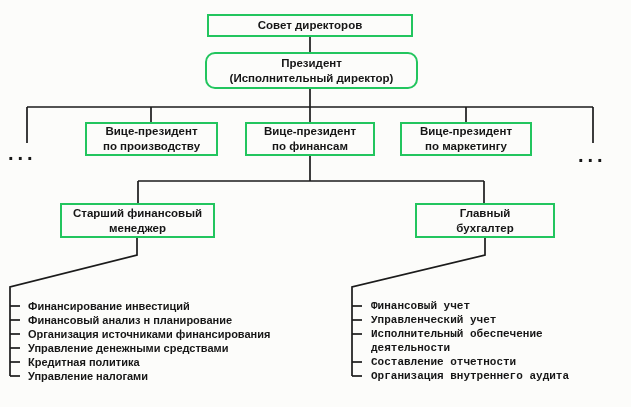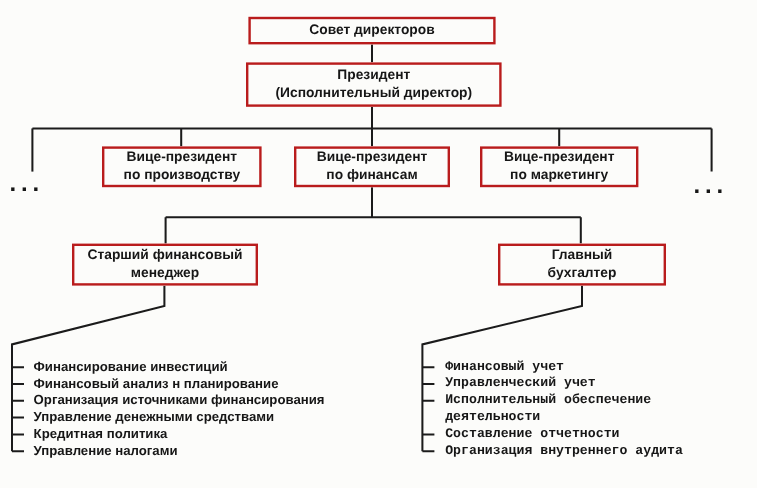--- a/index.html
+++ b/index.html
@@ -13,33 +13,33 @@
     overflow: hidden;
   }
   svg.wires {
     position: absolute;
     left: 0; top: 0;
     width: 631px; height: 407px;
   }
   .node {
     position: absolute;
     box-sizing: border-box;
-    border: 2px solid #b91c1c;
+    border: 2px solid #22c55e;
     background: #fcfcfa;
     display: flex;
     align-items: center;
     justify-content: center;
     text-align: center;
     font-weight: bold;
     font-size: 11.5px;
     line-height: 1.3;
     white-space: pre-line;
   }
   .node-board     { left: 207px; top: 14px;  width: 206px; height: 23px; }
-  .node-president { left: 205px; top: 52px;  width: 213px; height: 37px; }
+  .node-president { left: 205px; top: 52px;  width: 213px; height: 37px; border-radius: 10px; }
   .node-vp1       { left: 85px;  top: 122px; width: 133px; height: 34px; }
   .node-vp2       { left: 245px; top: 122px; width: 130px; height: 34px; }
   .node-vp3       { left: 400px; top: 122px; width: 132px; height: 34px; }
   .node-sfm       { left: 60px;  top: 203px; width: 155px; height: 35px; }
   .node-chief     { left: 415px; top: 203px; width: 140px; height: 35px; }
   .ellipsis {
     position: absolute;
     font-weight: bold;
     font-size: 20px;
     letter-spacing: 4px;

